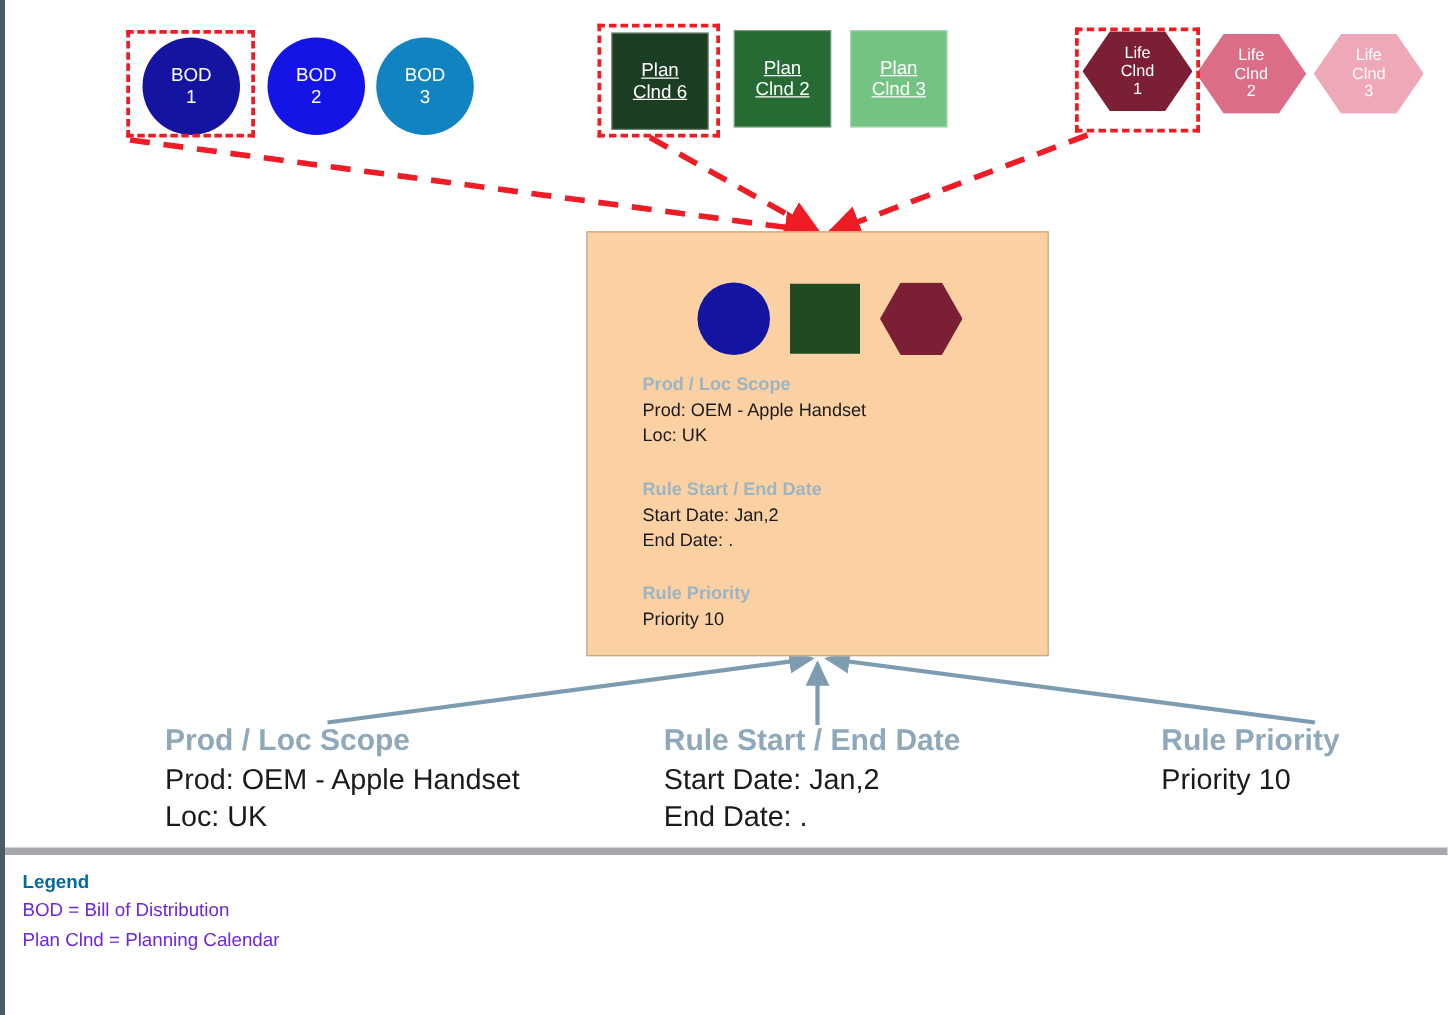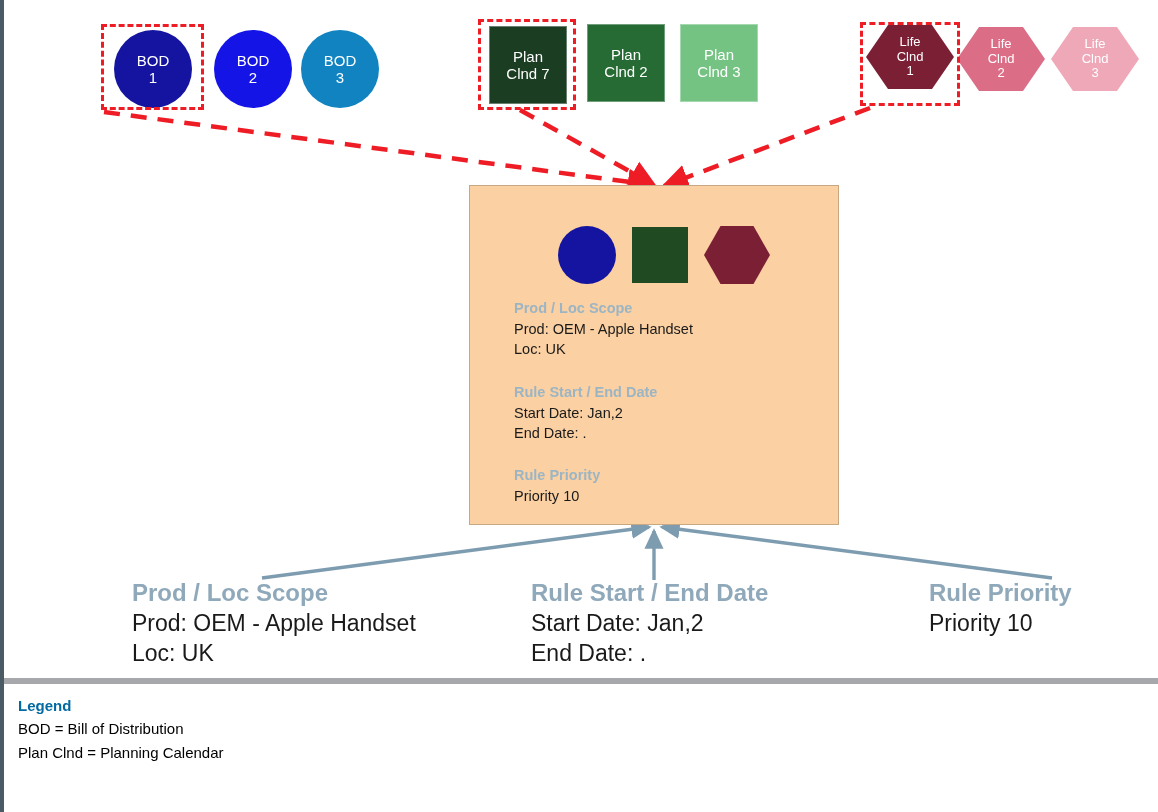--- a/index.html
+++ b/index.html
@@ -38,20 +38,21 @@
   }
   .node span { display: block; }
 
   .circle-node {
     width: 78px; height: 78px;
     border-radius: 50%;
   }
   .square-node {
     width: 78px; height: 78px;
     border: 1px solid rgba(255,255,255,0.35);
+    text-decoration: underline;
   }
   .hex-node {
     width: 88px; height: 64px;
     clip-path: polygon(25% 0%, 75% 0%, 100% 50%, 75% 100%, 25% 100%, 0% 50%);
     font-size: 13px;
     justify-content: center;
   }
 
   
   .sel-box {
@@ -135,21 +136,21 @@
     z-index: 3;
   }
   #legend-title {
     font-weight: bold;
     font-size: 15px;
     color: #0369a1;
     line-height: 1.55;
   }
   .legend-line {
     font-size: 15px;
-    color: #000000;
+    color: #6d28d9;
     line-height: 1.55;
     white-space: nowrap;
   }
 </style>
 </head>
 <body>
 
 <div id="page">
 
   <svg id="canvas-svg" viewBox="0 0 1158 812">
@@ -185,21 +186,21 @@
   </div>
   <div class="node circle-node" style="left:297px; top:30px; background:#1083c0;">
     <span>BOD</span>
     <span>3</span>
   </div>
 
   <div class="sel-box" style="left:474px; top:19px; width:98px; height:91px;"></div>
 
   <div class="node square-node" style="left:485px; top:26px; background:#1b3d22;">
     <span>Plan</span>
-    <span>Clnd 7</span>
+    <span>Clnd 6</span>
   </div>
   <div class="node square-node" style="left:583px; top:24px; background:#256b33;">
     <span>Plan</span>
     <span>Clnd 2</span>
   </div>
   <div class="node square-node" style="left:676px; top:24px; background:#74c383;">
     <span>Plan</span>
     <span>Clnd 3</span>
   </div>
 

